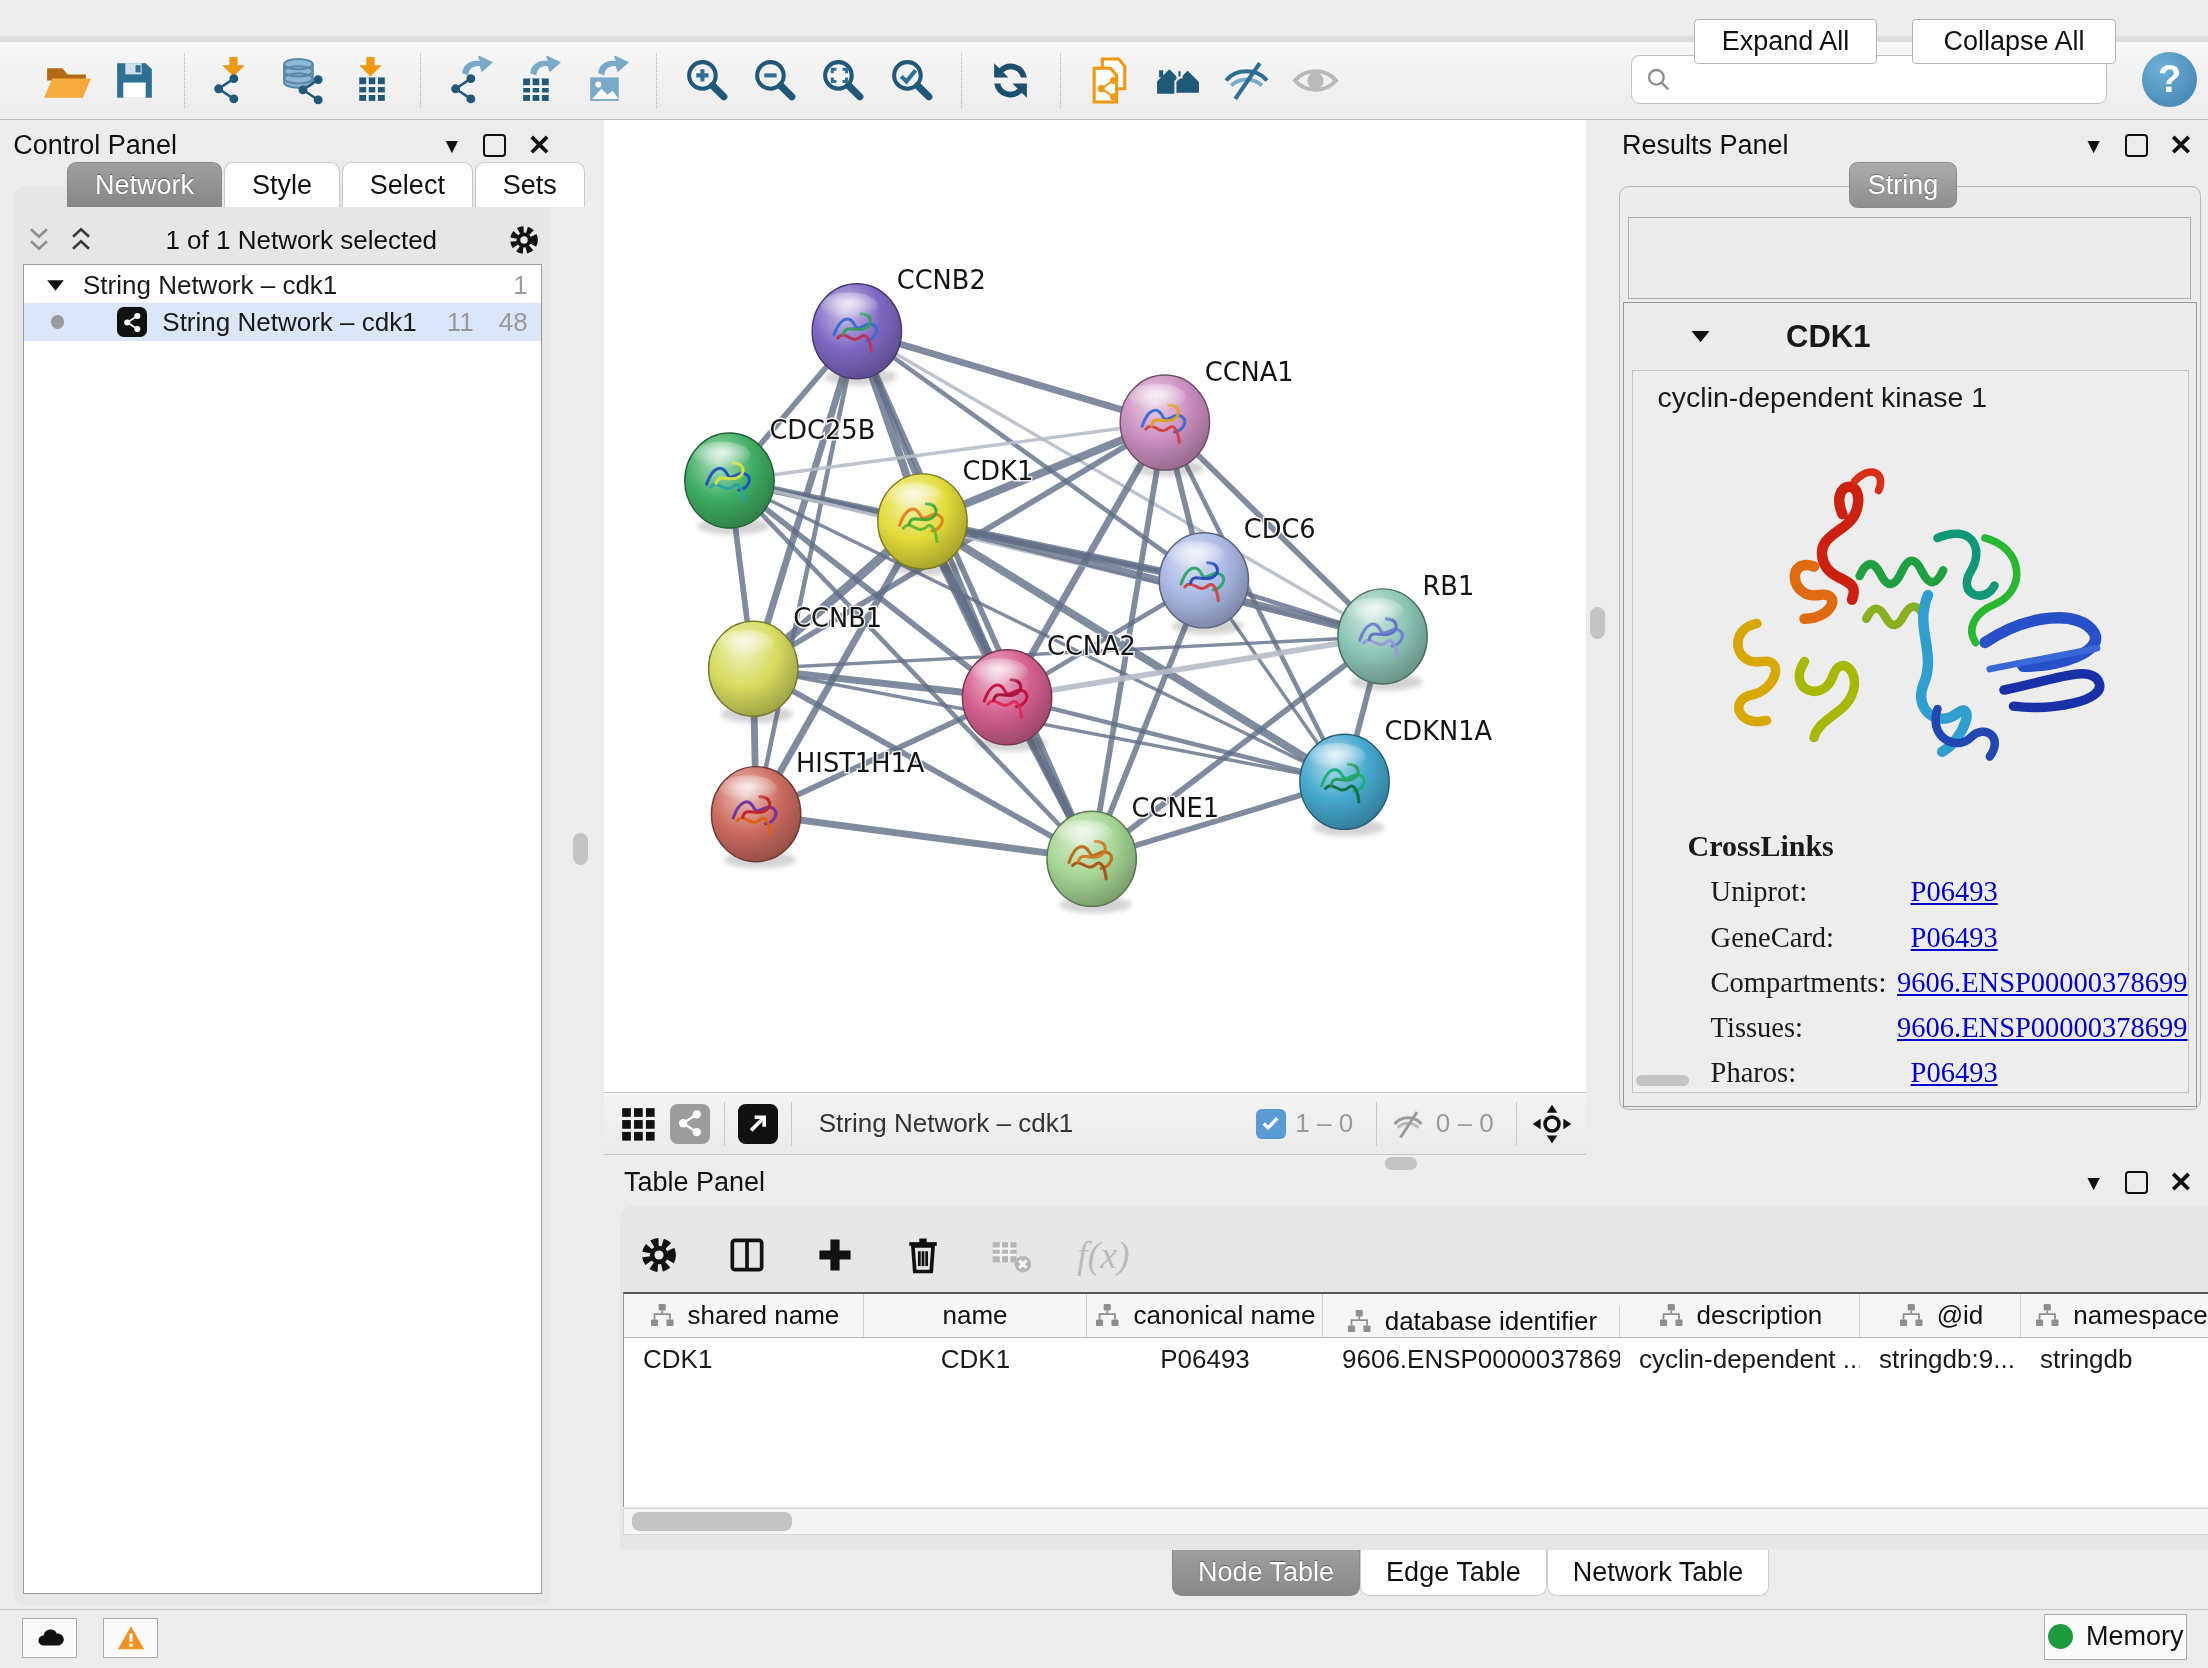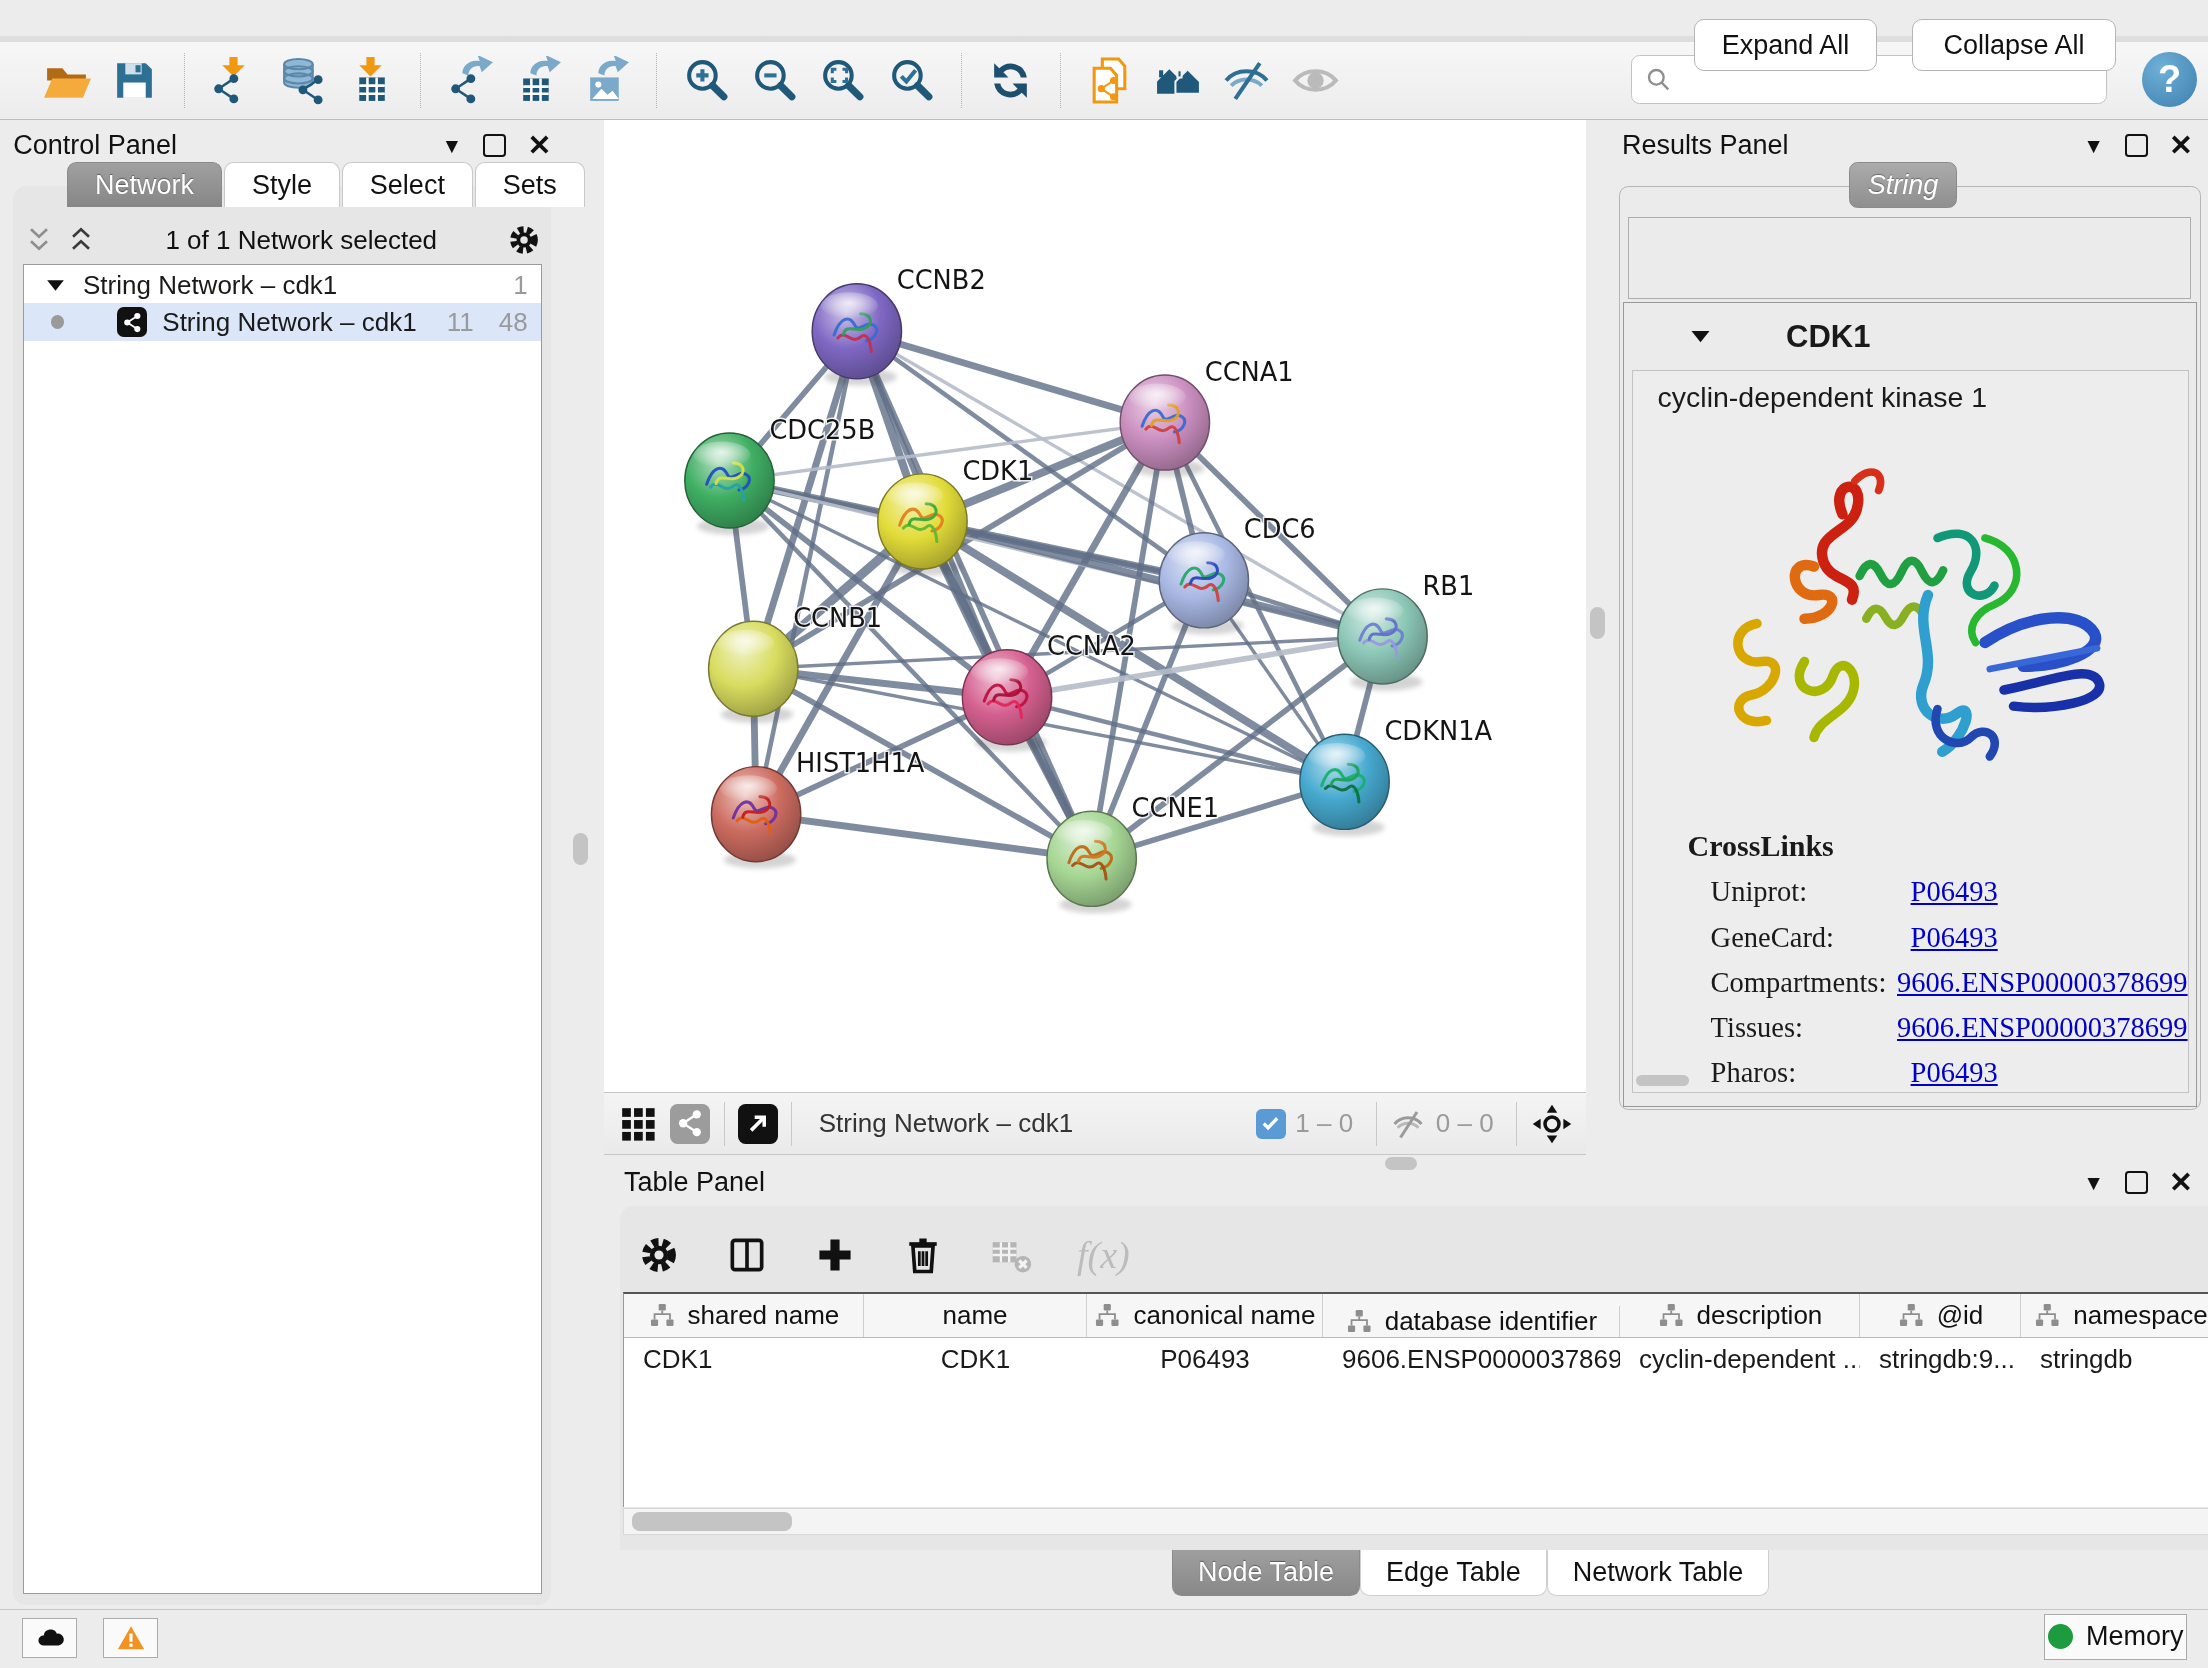--- a/index.html
+++ b/index.html
@@ -73,25 +73,25 @@
     display:flex; align-items:center; justify-content:center; }
   .splitter-handle { position:absolute; background:#c4c4c4; border-radius:9.5px; }
   
   .rp-header { position:absolute; left:1622px; top:129px; width:571px; display:flex;
     justify-content:space-between; align-items:center;gap:13px; }
   .rp-outer { position:absolute; left:1619px; top:186px; width:582px; height:924px;
     background:#ebebeb; border:1.9px solid #b5b5b5; border-radius:9.5px; }
   .rp-stringtab { position:absolute; left:1849px; top:162px; width:108px; height:46px; z-index:3;
     background:linear-gradient(#ababab,#8f8f8f); border:1px solid #8a8a8a; border-radius:8.6px;
     color:#fff; font-size:27px; text-align:center; line-height:44px;
-    text-shadow:0 -1px 1px rgba(0,0,0,.35);font-style:italic; }
+    text-shadow:0 -1px 1px rgba(0,0,0,.35); }
   .rp-expbox { position:absolute; left:1628px; top:217px; width:563px; height:82px;
     background:#ebebeb; border:1.9px solid #adadad; }
-  .rp-btn { position:absolute; top:19px; height:52px; background:#fff; border:1.9px solid #b5b5b5;
-    border-radius:10px; font-size:27px; color:#111; }
+  .rp-btn { position:absolute; top:19px; height:45px; background:#fff; border:1.9px solid #b5b5b5;
+    border-radius:4px; font-size:27px; color:#111; }
   .gene-panel { position:absolute; left:1623px; top:302px; width:574px; height:805px;
     background:#ebebeb; border:1.9px solid #989898; }
   .gene-head { position:absolute; left:0; top:0; width:100%; height:67px;
     display:flex; align-items:center; }
   .gene-inner { position:absolute; left:7.6px; top:67px; width:557px; height:723px;
     background:#ededed; border:1.9px solid #c3c3c3; }
   .gene-desc { position:absolute; left:25px; top:9.5px; font-size:28.5px; color:#1a1a1a; }
   .xlinks { position:absolute; left:0px; top:458px; width:100%;
     font-family:"Liberation Serif", serif; }
   .xl-title { font-size:30px; font-weight:bold; margin-left:55px; }

